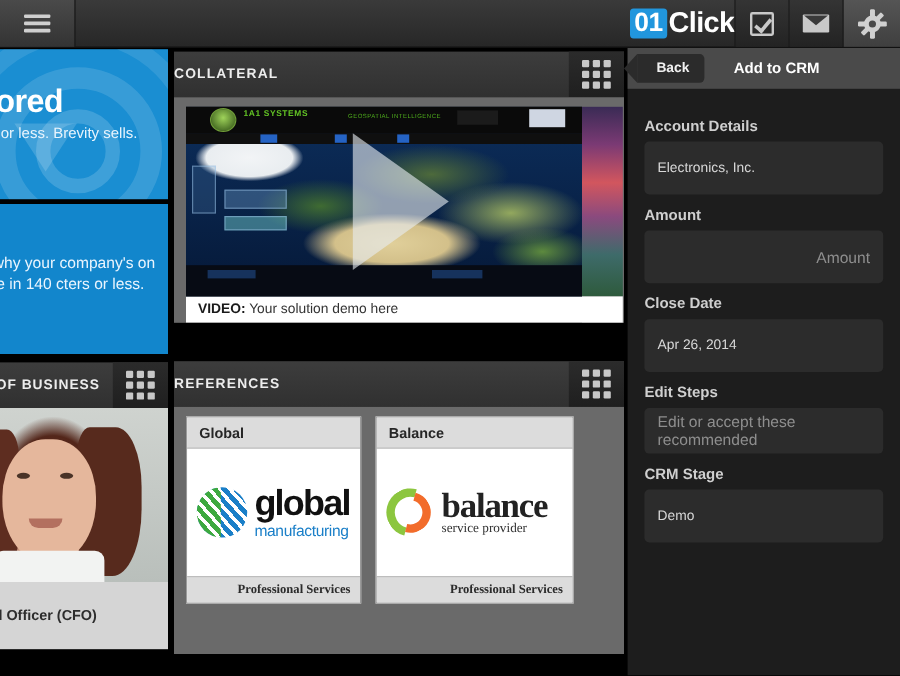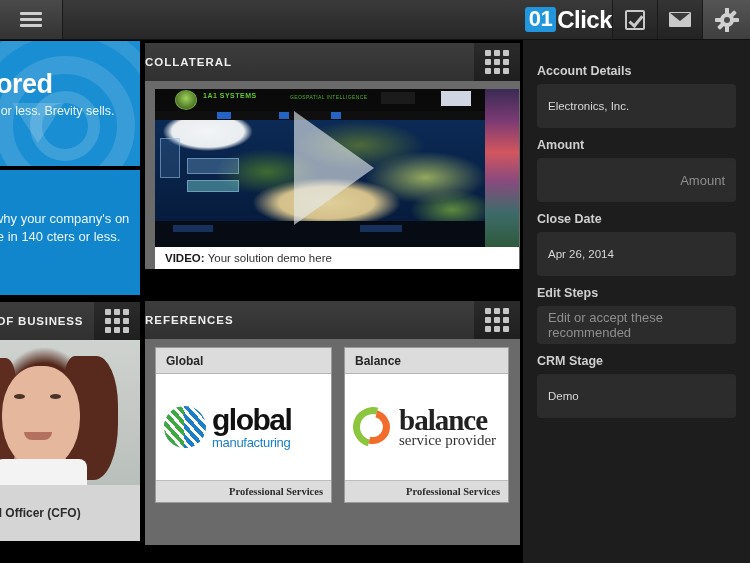--- a/index.html
+++ b/index.html
@@ -156,41 +156,41 @@
   .video-cap span { color: #333; font-size: 11.5px; margin-left: 3px; }
   .peek-card { position: absolute; left: 340px; top: 8px; width: 34px; }
   .peek-img {
     height: 158px;
     background: linear-gradient(#3a2b55 0%, #7b3a74 20%, #d2565e 40%, #8a4a7e 58%, #3e6b6a 78%, #2e5a3c 100%);
   }
   .peek-cap { height: 22px; background: #fff; }
 
   .references { position: absolute; left: 0; top: 258px; width: 375px; }
   .ref-row { display: flex; gap: 12px; }
-  .ref-card { width: 177px; background: #fff; border: 1px solid #9a9a9a; flex: none; }
+  .ref-card { width: 146px; background: #fff; border: 1px solid #9a9a9a; flex: none; }
   .ref-card.clip { width: 165px; }
   .ref-head { height: 26px; background: #dcdcdc; border-bottom: 1px solid #b5b5b5; display: flex; align-items: center; padding-left: 10px; }
   .ref-head span { color: #262626, ; color: #262626; font-size: 12px; font-weight: bold; }
   .ref-logo { height: 106px; background: #fff; display: flex; align-items: center; padding-left: 8px; overflow: hidden; }
   .ref-foot { height: 22px; background: #dcdcdc; border-top: 1px solid #bdbdbd; display: flex; align-items: center; justify-content: flex-end; padding-right: 8px; }
   .ref-foot span { color: #2b2b2b; font-size: 10.5px; font-family: "Liberation Serif", serif; font-weight: bold; }
   .globe-mark { width: 42px; height: 42px; border-radius: 50%; flex: none;
     background: repeating-linear-gradient(48deg, #1a7fc8 0 4px, #ffffff 4px 7px);
     box-shadow: inset 0 0 0 3px rgba(0,0,0,0);
     position: relative; overflow: hidden; }
   .globe-mark::before { content:""; position:absolute; left:-6px; top:-2px; width: 26px; height: 46px;
     background: repeating-linear-gradient(48deg, #3da93f 0 4px, #ffffff 4px 7px); border-radius: 50% 0 0 50%; }
   .gm-txt { margin-left: 6px; line-height: 1; }
   .gm-main { font-size: 30px; font-weight: bold; color: #111; letter-spacing: -1.5px; }
   .gm-sub { font-size: 13px; color: #1a7fc8; letter-spacing: -0.3px; margin-top: 1px; }
   .swirl-mark { width: 40px; height: 40px; flex: none; position: relative; }
   .swirl-mark .a { position: absolute; inset: 0; border-radius: 50%; border: 7px solid #8cc63f; border-right-color: transparent; border-bottom-color: transparent; transform: rotate(-30deg); }
   .swirl-mark .b { position: absolute; inset: 3px; border-radius: 50%; border: 7px solid #f26c2b; border-left-color: transparent; border-top-color: transparent; transform: rotate(-30deg); }
   .bm-main { font-size: 29px; font-weight: bold; color: #222; letter-spacing: -1px; font-family: "Liberation Serif", serif; }
-  .bm-sub { font-size: 15px; color: #333; font-family: "Liberation Serif", serif; margin-top: -2px; }
+  .bm-sub { font-size: 11px; color: #333; font-family: "Liberation Serif", serif; margin-top: -2px; }
 
   
   .right-col { position: absolute; left: 523px; top: 40px; width: 227px; height: 523px; background: #1d1d1d; }
   .rp-head { height: 34px; background: #4a4a4a; display: flex; align-items: center; position: relative; }
   .back-btn {
     margin-left: 8px; height: 24px; background: #2b2b2b; color: #f0f0f0;
     font-size: 11.5px; font-weight: bold; display: flex; align-items: center;
     padding: 0 12px 0 16px; position: relative; cursor: pointer; border-radius: 0 4px 4px 0;
   }
   .back-btn::before {
@@ -414,20 +414,26 @@
               <span>Professional Services</span>
             </div>
           </div>
 
         </div>
       </div>
     </div>
   </div>
 
   <div class="right-col">
+    <div class="rp-head">
+      <div class="back-btn">
+        <span>Back</span>
+      </div>
+      <div class="rp-title">Add to CRM</div>
+    </div>
 
     <div class="rp-body">
 
       <div class="fld-label">Account Details</div>
       <div class="fld">
         <span class="val">Electronics, Inc.</span>
       </div>
 
       <div class="fld-label">Amount</div>
       <div class="fld right">

